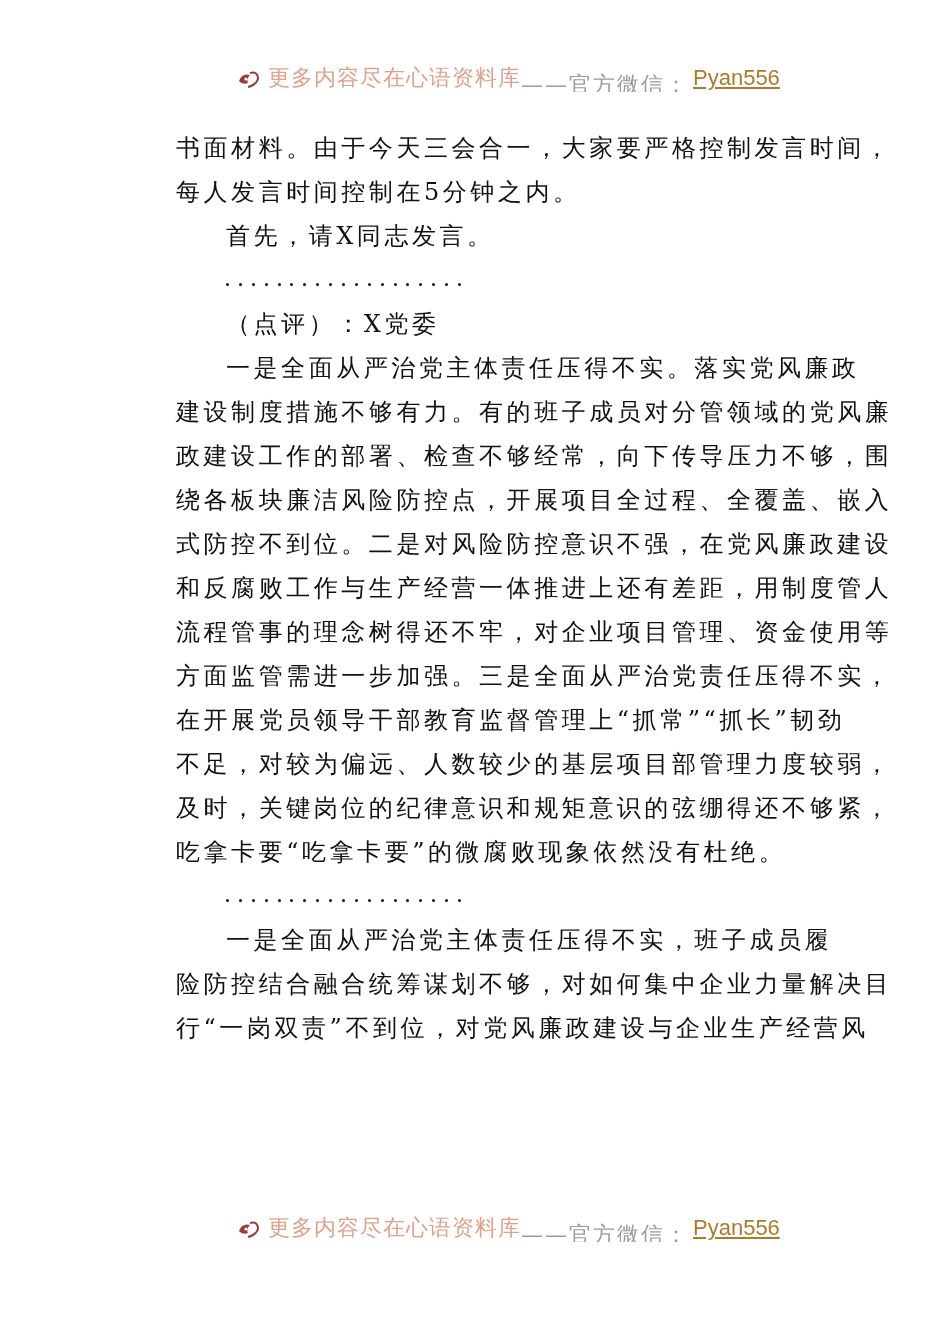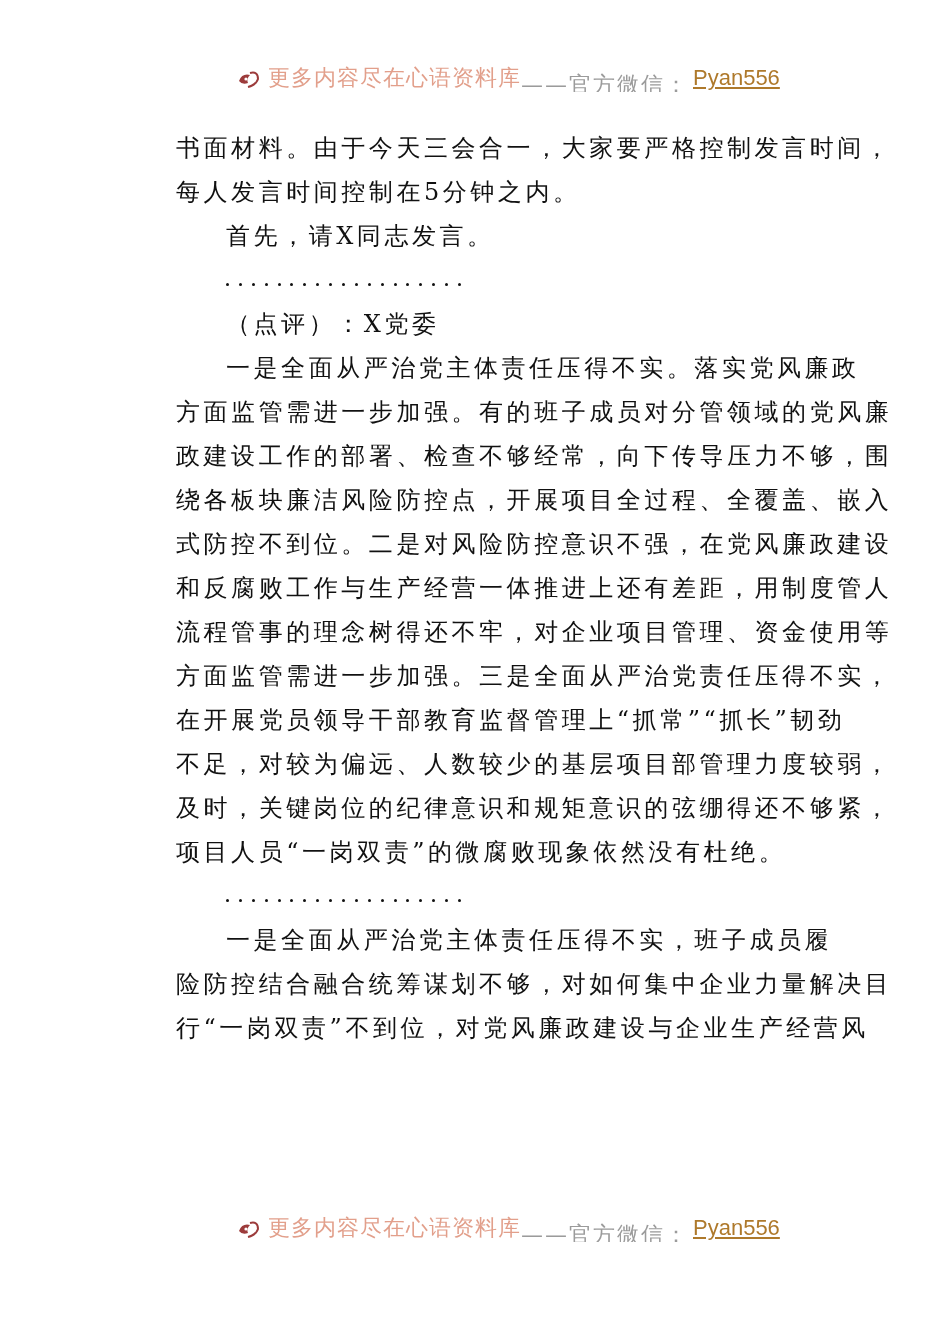--- a/index.html
+++ b/index.html
@@ -125,31 +125,31 @@
     <span class="dot"></span>
       <span class="dot"></span>
       <span class="dot"></span>
       <span class="dot"></span>
   </div>
 
   <div class="line indent">（点评）：X党委</div>
 
   <div>
     <div class="line indent">一是全面从严治党主体责任压得不实。落实党风廉政</div>
-    <div class="line">方面监管需进一步加强。有的班子成员对分管领域的党风廉</div>
+    <div class="line">建设制度措施不够有力。有的班子成员对分管领域的党风廉</div>
     <div class="line">政建设工作的部署、检查不够经常，向下传导压力不够，围</div>
     <div class="line">绕各板块廉洁风险防控点，开展项目全过程、全覆盖、嵌入</div>
     <div class="line">式防控不到位。二是对风险防控意识不强，在党风廉政建设</div>
     <div class="line">和反腐败工作与生产经营一体推进上还有差距，用制度管人</div>
     <div class="line">流程管事的理念树得还不牢，对企业项目管理、资金使用等</div>
     <div class="line">方面监管需进一步加强。三是全面从严治党责任压得不实，</div>
     <div class="line">在开展党员领导干部教育监督管理上“抓常”“抓长”韧劲</div>
     <div class="line">不足，对较为偏远、人数较少的基层项目部管理力度较弱，</div>
     <div class="line">及时，关键岗位的纪律意识和规矩意识的弦绷得还不够紧，</div>
-    <div class="line">项目人员“一岗双责”的微腐败现象依然没有杜绝。</div>
+    <div class="line">吃拿卡要“吃拿卡要”的微腐败现象依然没有杜绝。</div>
   </div>
 
 
   <div class="dots">
     <span class="dot"></span>
       <span class="dot"></span>
       <span class="dot"></span>
       <span class="dot"></span>
       <span class="dot"></span>
     <span class="dot"></span>

